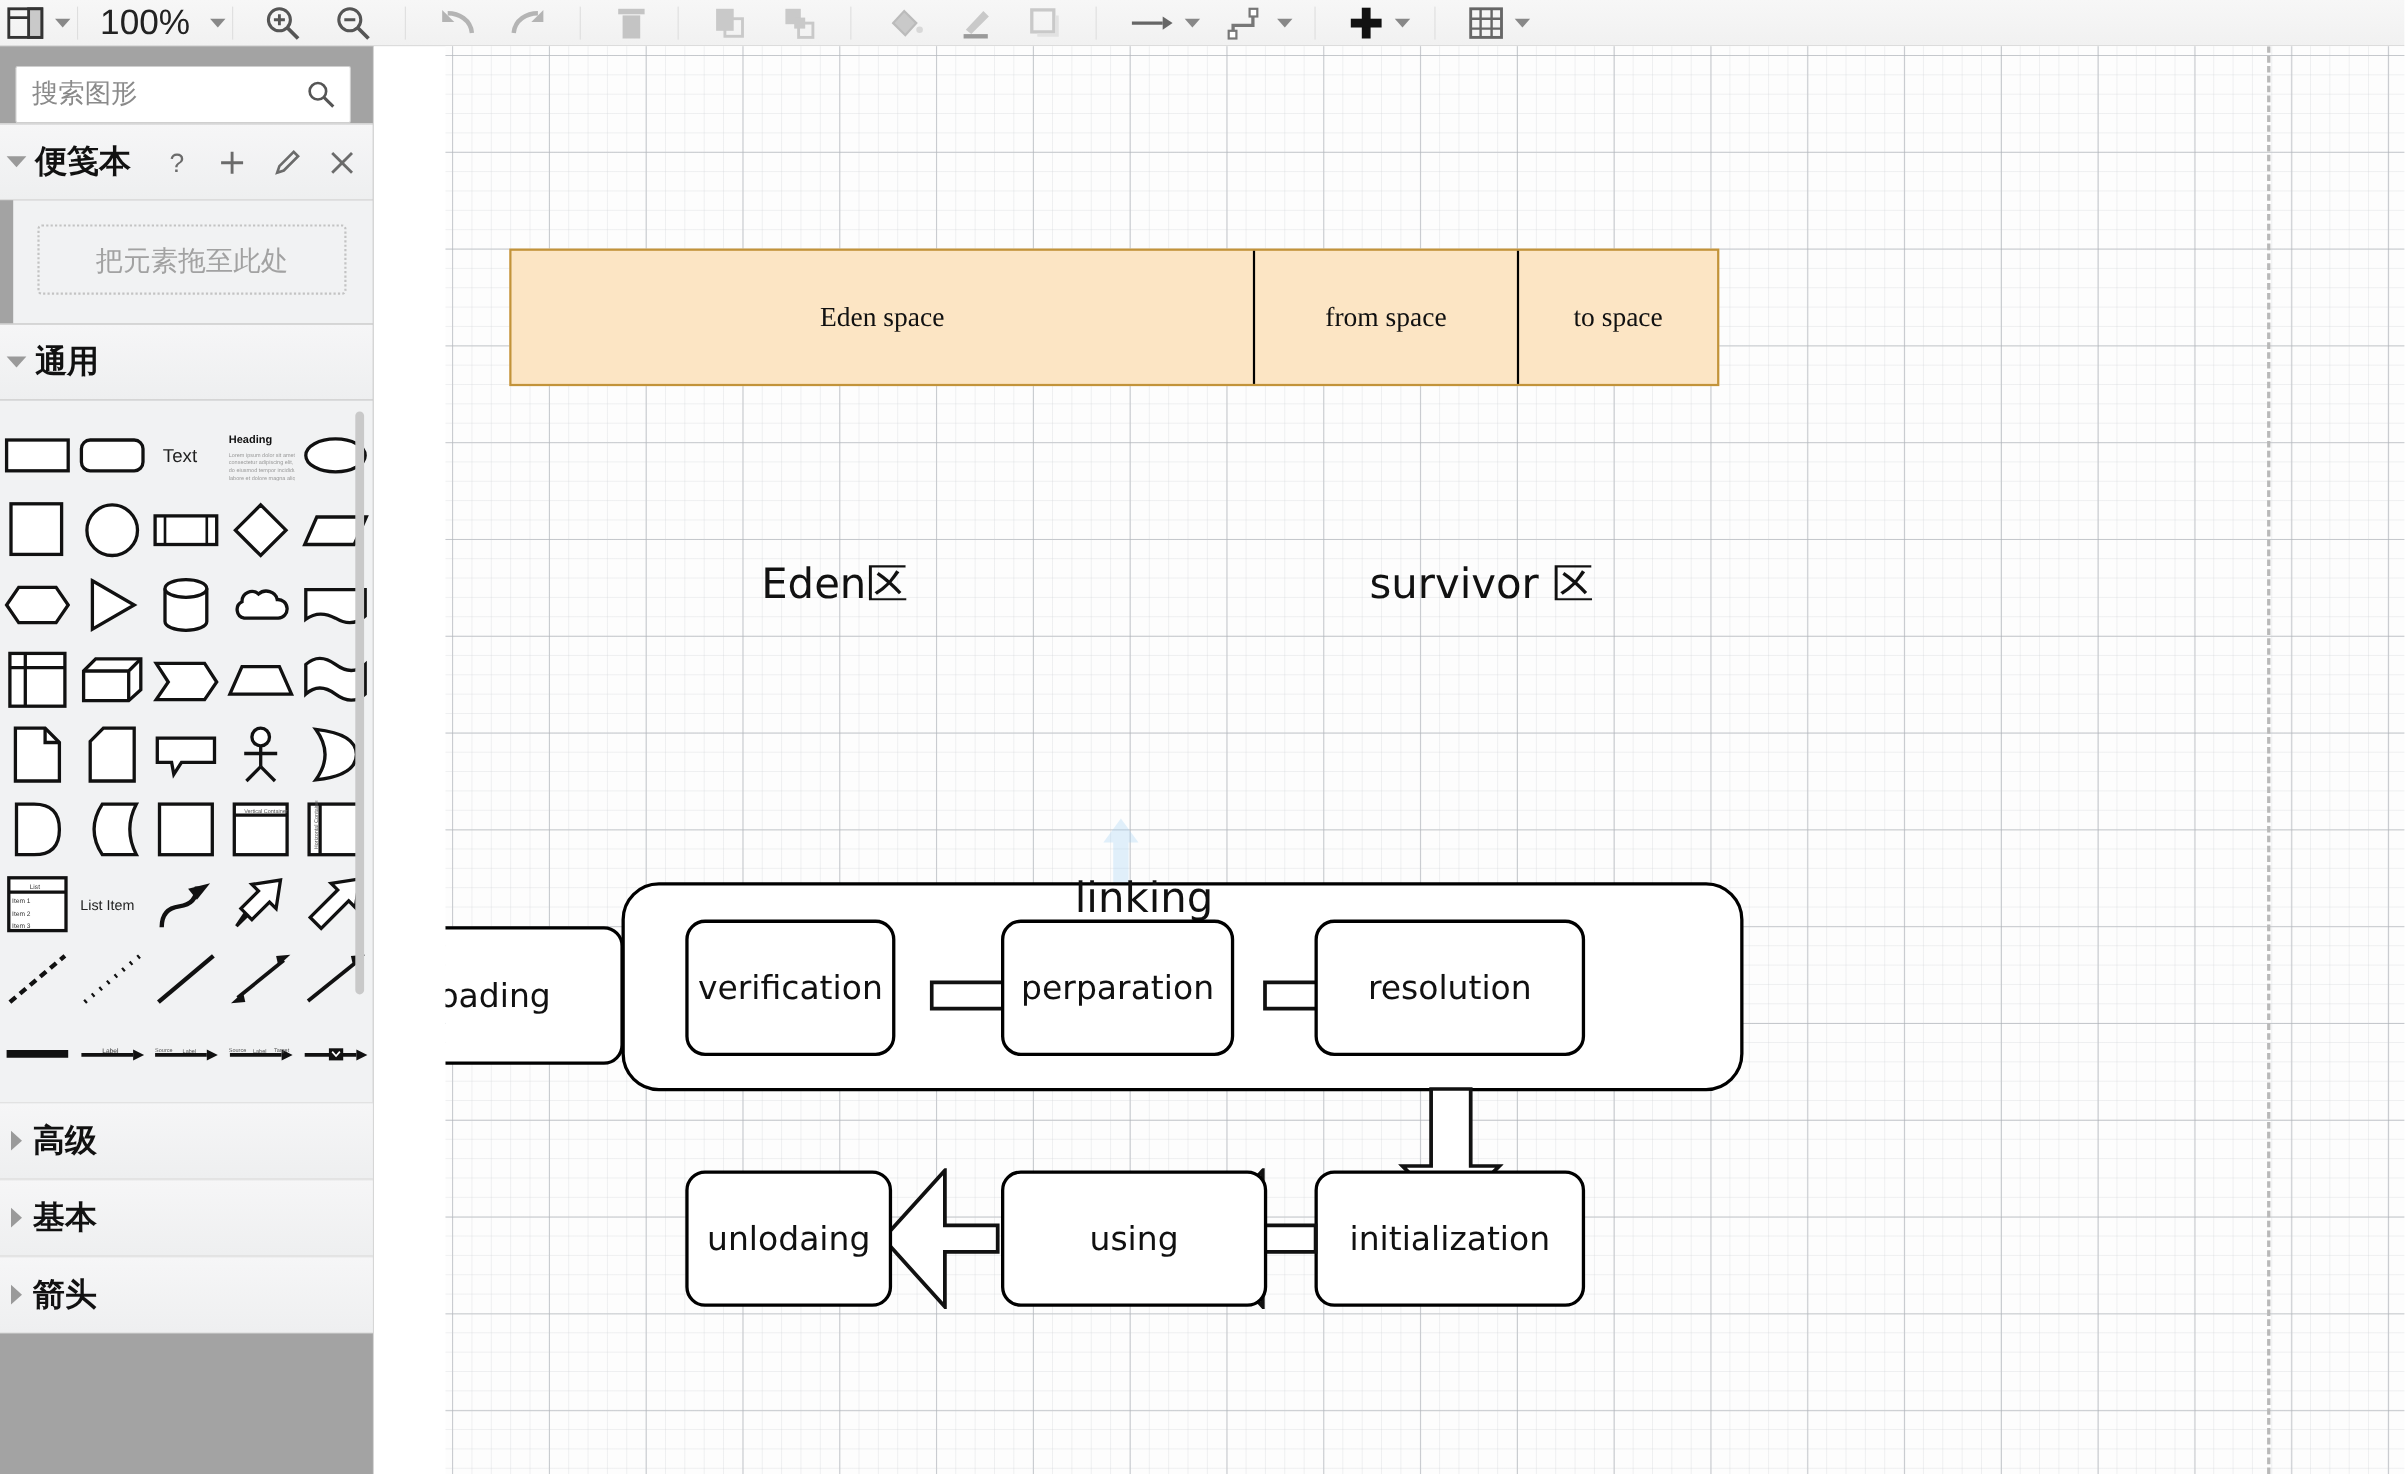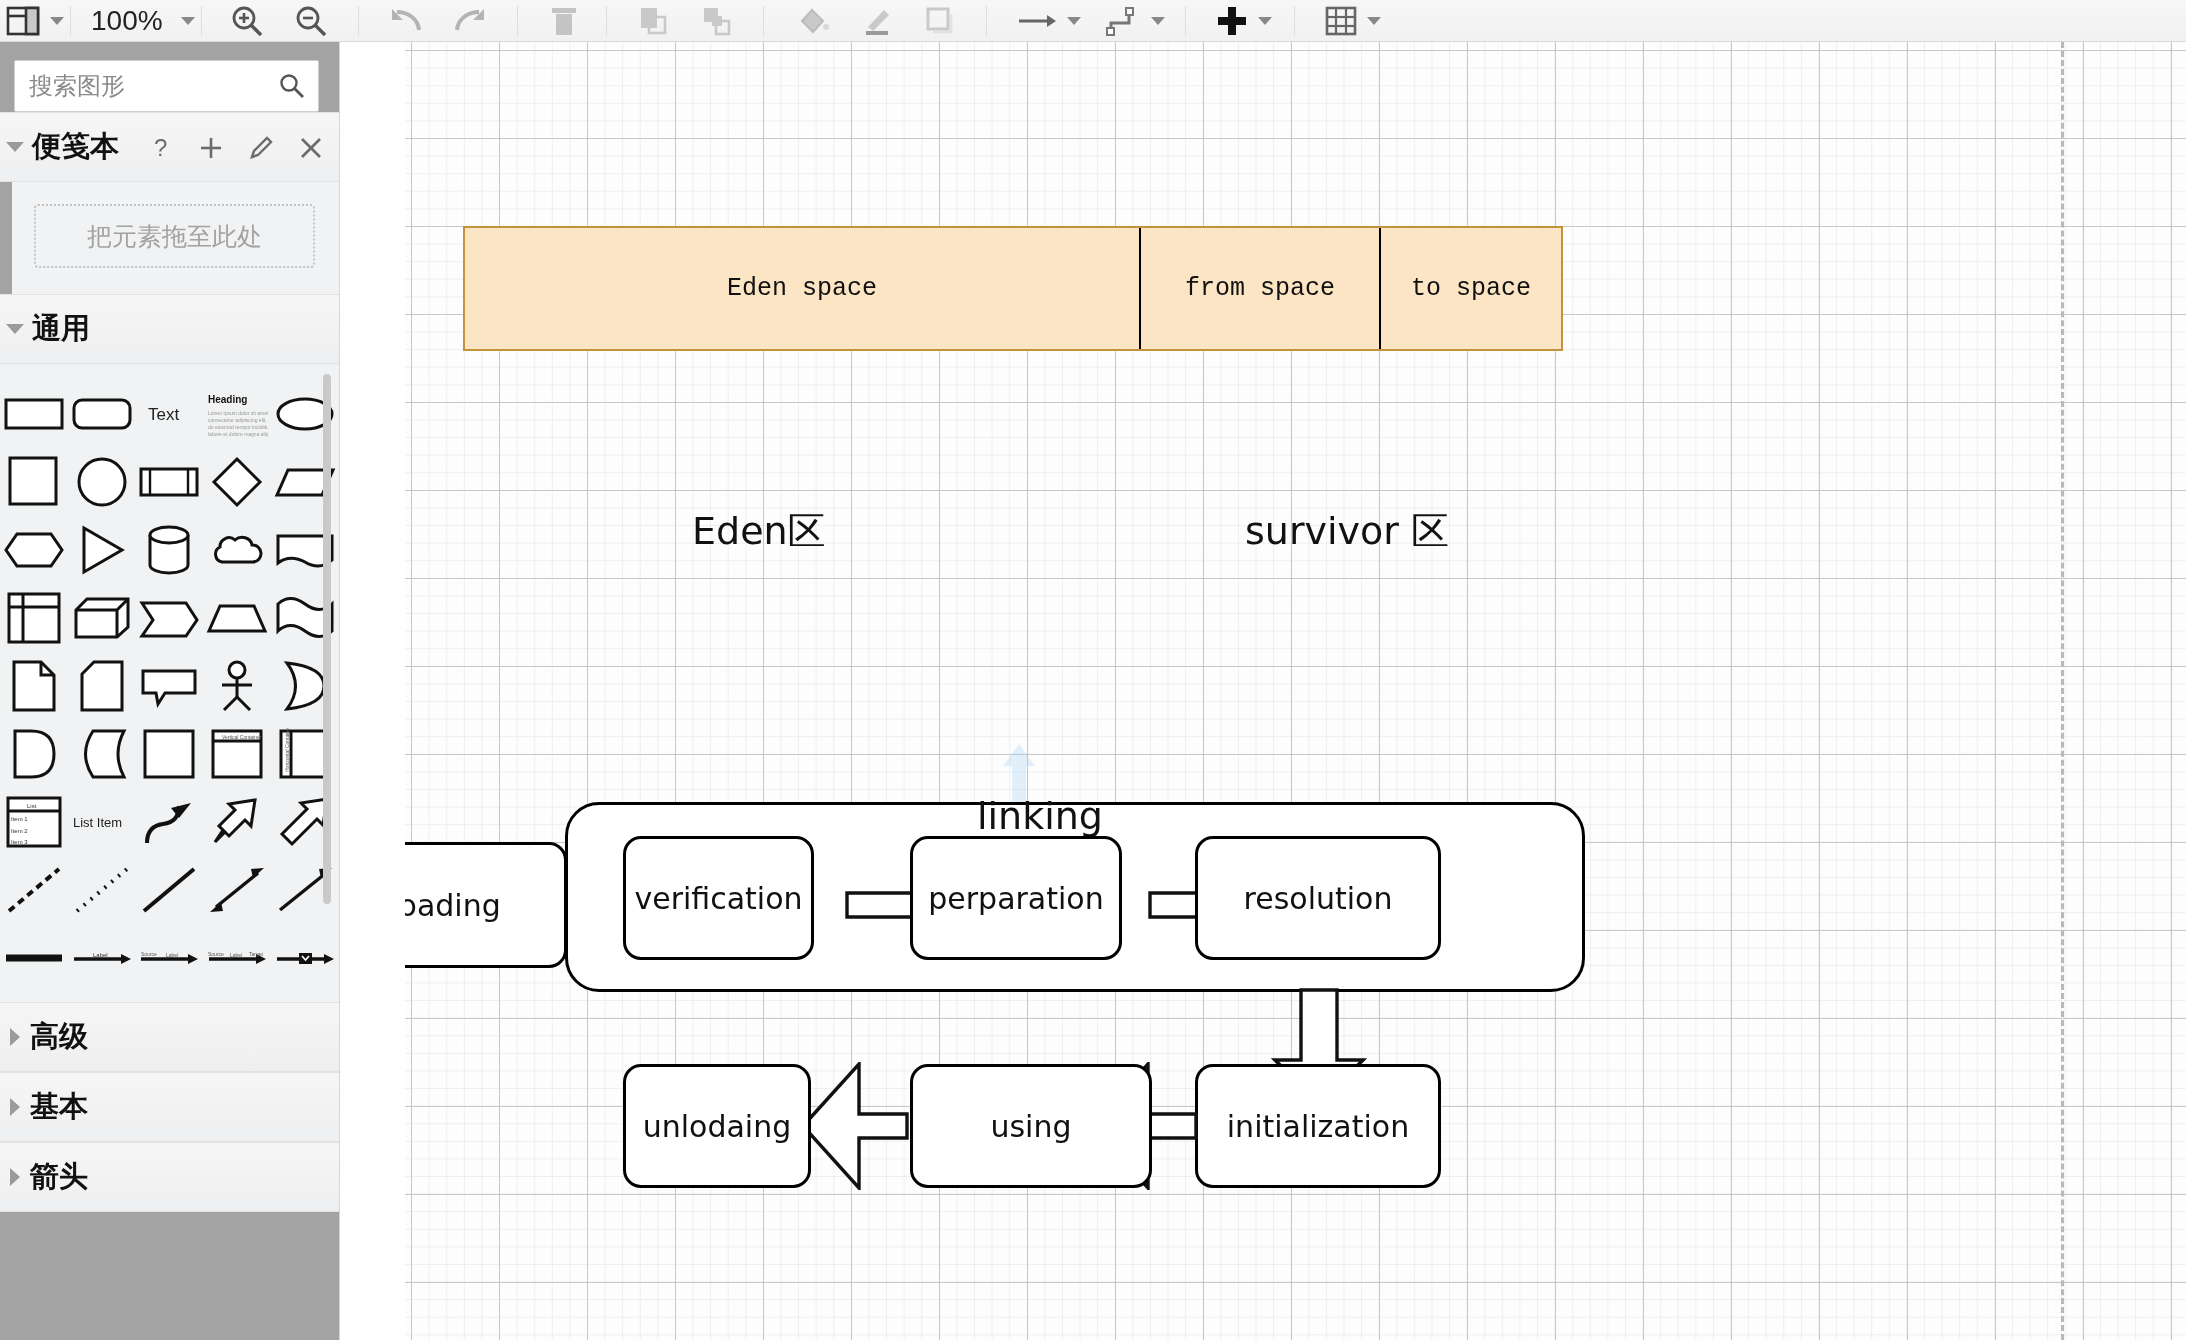--- a/index.html
+++ b/index.html
@@ -29,21 +29,21 @@
     cursor: pointer; border-radius: 3px;
   }
   .tb-caret {
     width: 0; height: 0; margin-left: 4px;
     border-left: 7px solid transparent;
     border-right: 7px solid transparent;
     border-top: 8px solid #888;
     cursor: pointer;
   }
   .zoom-label {
-    font-size: 28px; color: #222; padding: 0 8px; letter-spacing: 0px;
+    font-size: 32px; color: #222; padding: 0 8px; letter-spacing: 0px;
     font-family: "Liberation Sans", sans-serif;
   }
   .tb-ico { display: block; }
 
   
   .sidebar {
     position: absolute; left: 0; top: 42px; width: 340px; height: 1298px;
     background: #a3a3a3;
     border-right: 1px solid #d6d6d6;
     overflow: hidden;
@@ -135,21 +135,21 @@
 
   .heap {
     position: absolute; left: 58px; top: 184px;
     width: 1100px; height: 125px;
     background: #fce5c4; border: 2px solid #c2933a;
     display: flex;
   }
   .heap-cell {
     display: flex; align-items: center; justify-content: center;
     font-size: 25px; color: #111;
-    font-family: Liberation Mono, monospace;
+    font-family: Liberation Serif, serif;
     border-right: 2px solid #000;
     height: 100%;
   }
   .heap-cell:last-child { border-right: 0; }
 
   .zone-label {
     position: absolute; font-size: 38px; color: #111;
     font-family: "DejaVu Sans", sans-serif; white-space: nowrap;
   }
 

